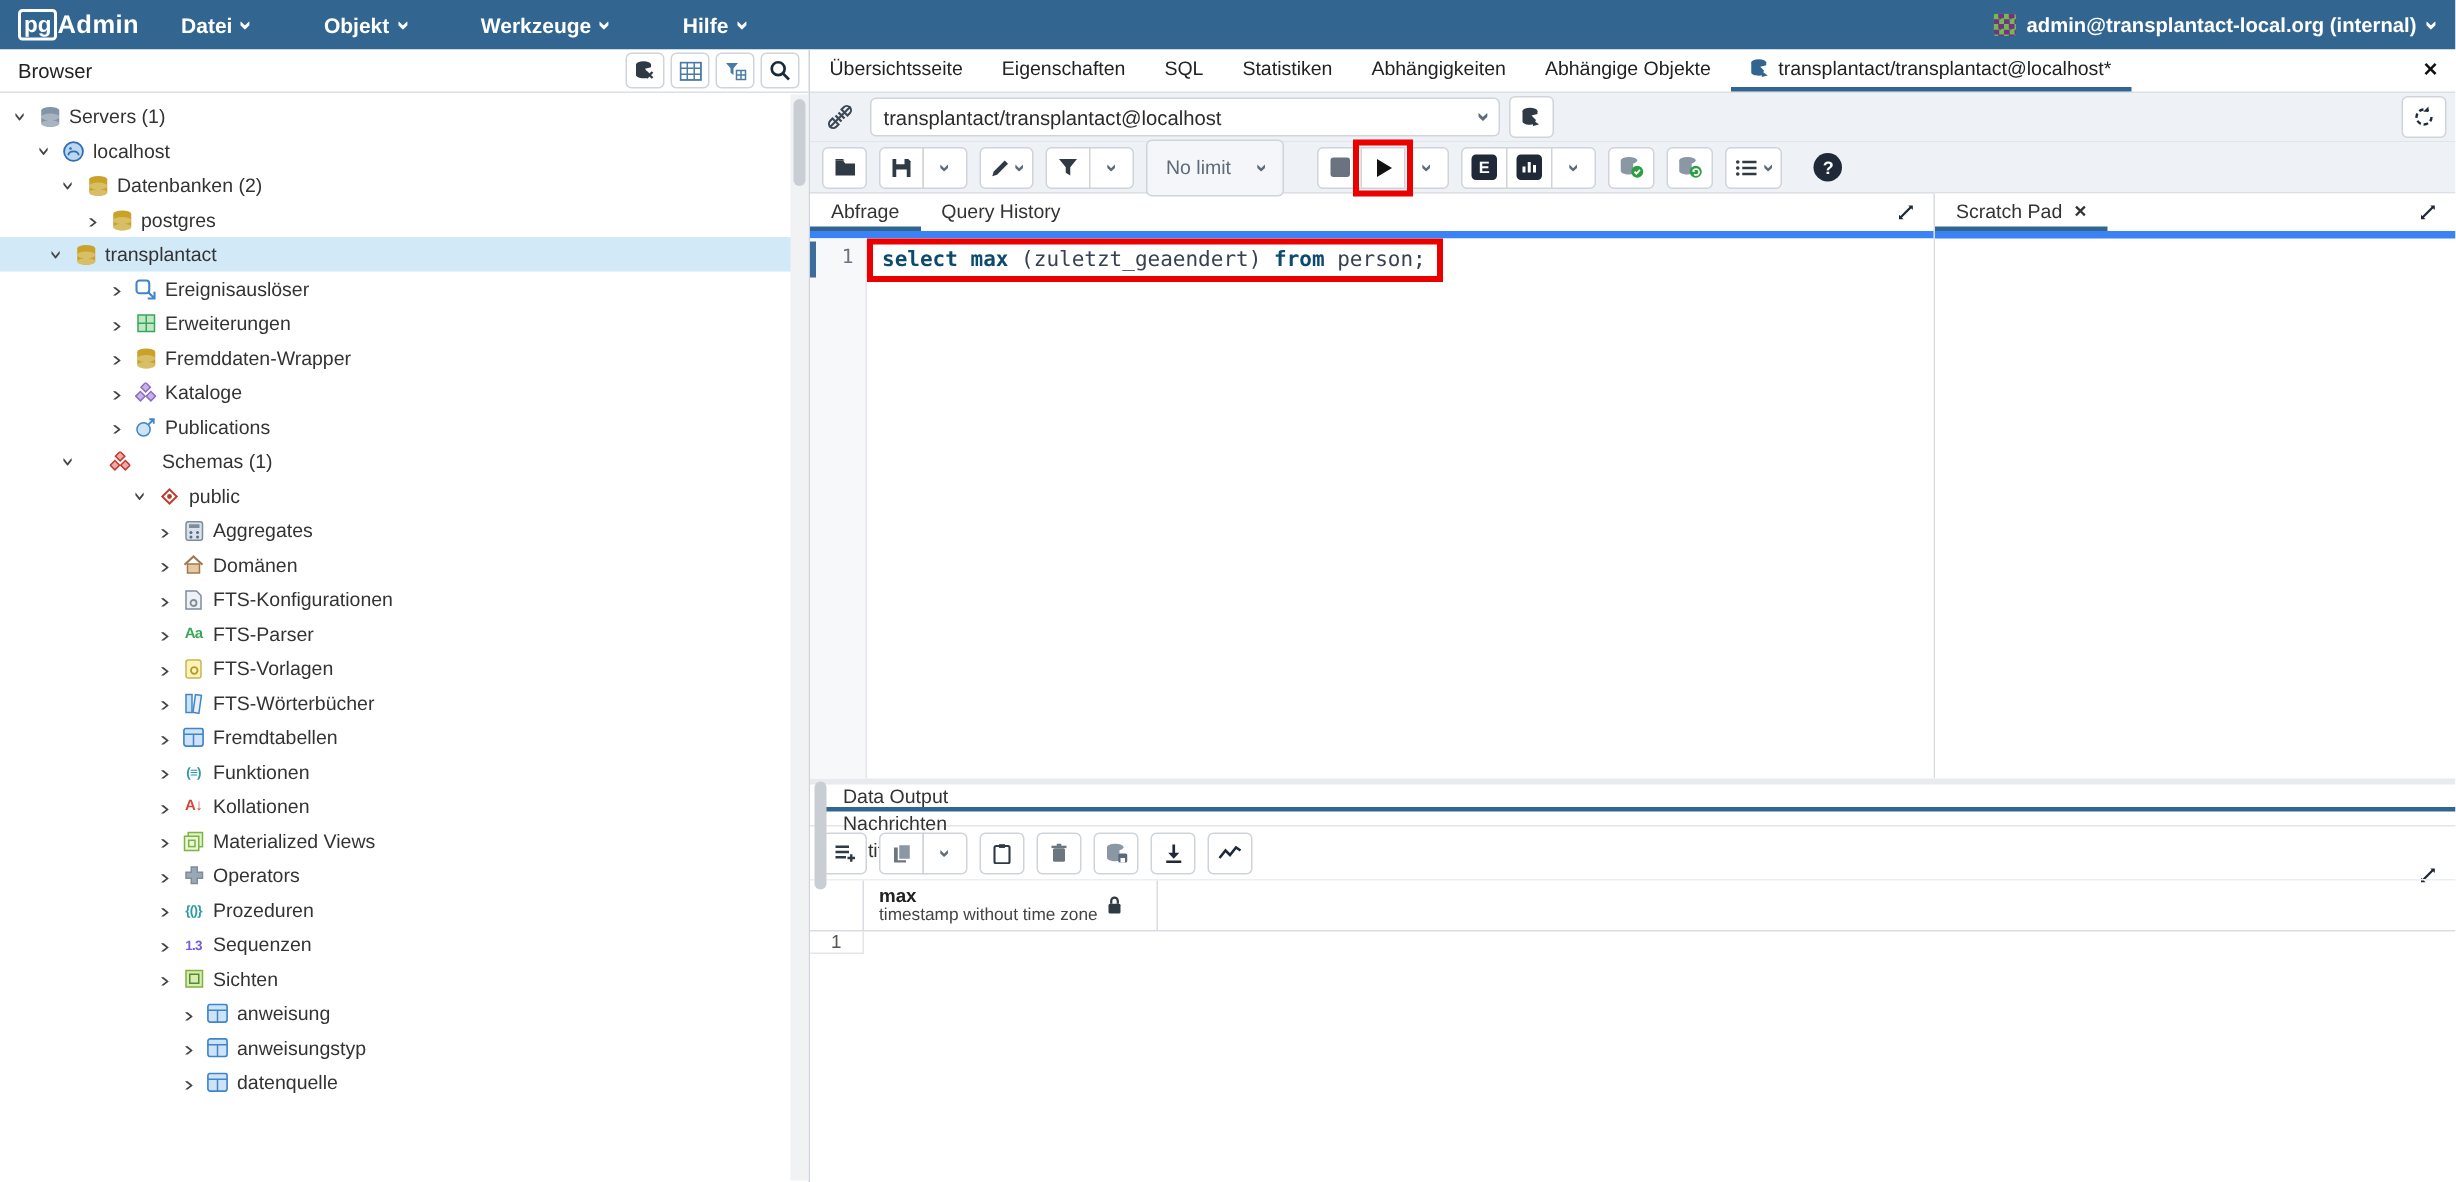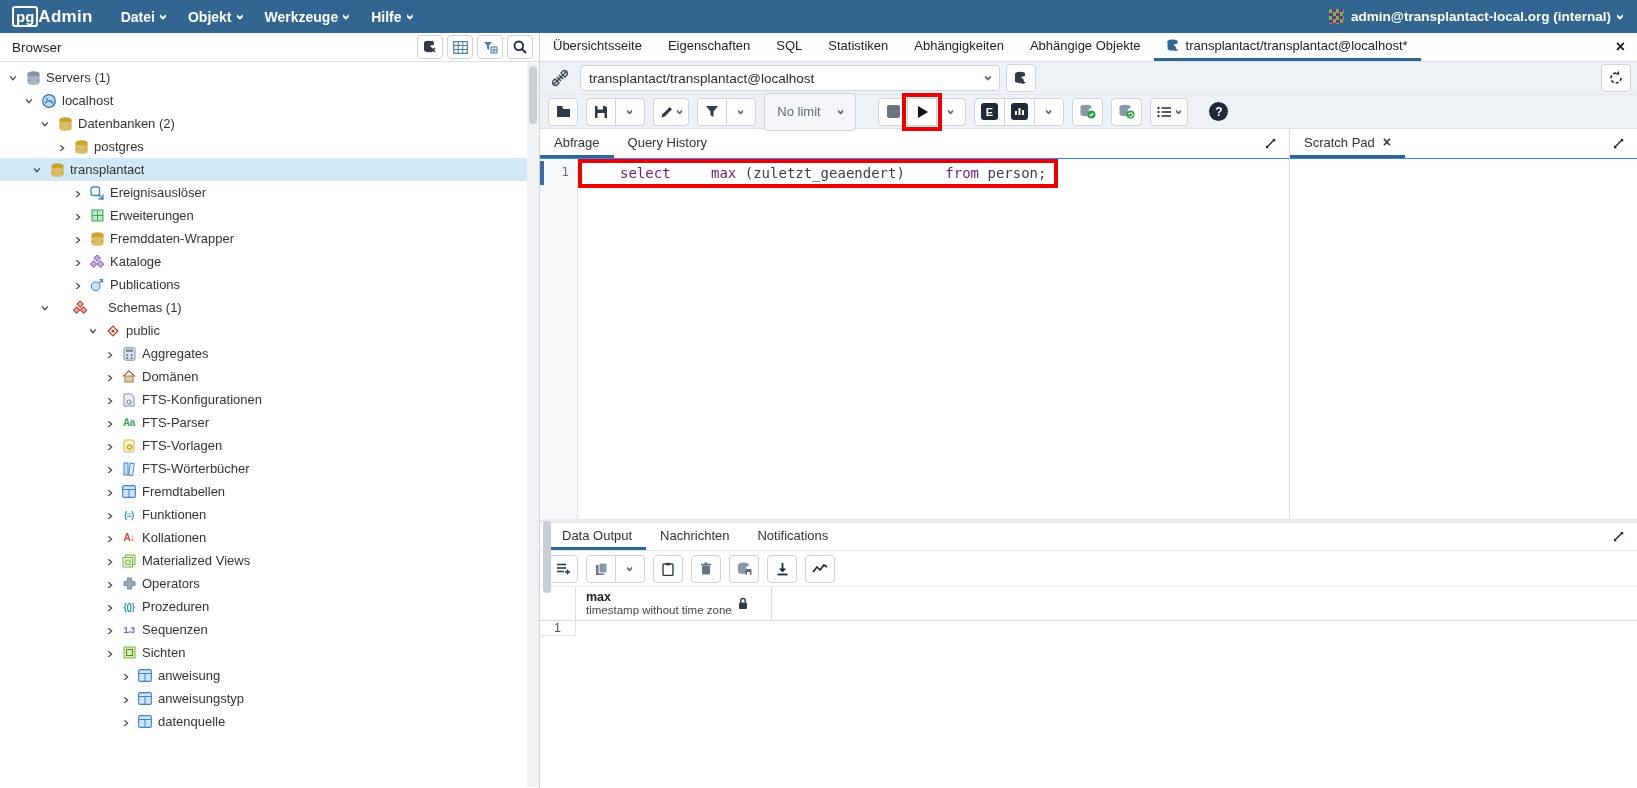--- a/index.html
+++ b/index.html
@@ -4,21 +4,21 @@
 <style>
   * { box-sizing: border-box; margin: 0; padding: 0; }
   html,body { width:1637px; height:788px; overflow:hidden; }
   body { font-family:"Liberation Sans", sans-serif; font-size:13px; color:#333; background:#fff; }
 
   
   .topbar { height:33px; background:#326690; display:flex; align-items:center; color:#fff; }
   .logo { display:flex; align-items:center; margin:0 28px 0 12px; }
   .logo-pg { border:2px solid #fff; border-radius:3px; padding:0 2px; font-weight:bold; font-size:15px; line-height:17px; }
   .logo-admin { font-weight:bold; font-size:17px; letter-spacing:.3px; }
-  .menu { display:flex; gap:22px; }
+  .menu { display:flex; gap:50px; }
   .menu-item { display:flex; align-items:center; gap:6px; font-size:14px; font-weight:600; cursor:pointer; }
   .topbar-spacer { flex:1; }
   .user { display:flex; align-items:center; gap:7px; margin-right:14px; font-size:13.5px; font-weight:600; }
   .avatar { width:15px; height:15px; border-radius:2px;
             background:repeating-conic-gradient(#7b2d8b 0% 25%, #6abf4b 0% 50%);
             background-size:7px 7px; }
   .chev { display:inline-block; font-size:15px; line-height:10px; font-weight:bold; transform:scaleX(1.4); }
   .chev.down { transform:rotate(90deg) scaleX(1.4); }
   .chev.small { font-size:13px; color:#5f6b7a; }
 
@@ -67,37 +67,37 @@
   .grp .tbtn + .tbtn { margin-left:-1px; }
   .limit-btn { background:#f4f6f9; color:#5f6b7a; font-size:13px; gap:18px; padding:18px 12px; border-radius:4px; }
   .badge { width:17px; height:17px; background:#1f2937; color:#fff; border-radius:3px; font-size:11px; font-weight:bold; display:flex; align-items:center; justify-content:center; }
   .badge-circle { width:19px; height:19px; background:#1f2937; color:#fff; border-radius:50%; font-size:12px; font-weight:bold; display:flex; align-items:center; justify-content:center; }
   .stop-sq { width:13px; height:13px; background:#6b7280; border-radius:2px; }
   .hl-exec { outline:4px solid #eb0000; outline-offset:1px; position:relative; z-index:5; }
 
   
   .workspace { display:flex; height:390px; }
   .editor-pane { flex:1; display:flex; flex-direction:column; border-right:1px solid #d8dbe0; }
-  .pane-tabs { height:30px; display:flex; align-items:stretch; border-bottom:1px solid #3b82f6; }
+  .pane-tabs { height:30px; display:flex; align-items:stretch; border-bottom:5px solid #3b82f6; }
   .ptab { display:flex; align-items:center; gap:8px; padding:0 14px; font-size:13px; color:#333; border-bottom:3px solid transparent; cursor:pointer; }
   .ptab.active { border-bottom-color:#326690; }
   .pane-tabs .expand { margin-left:auto; display:flex; align-items:center; padding:0 12px; cursor:pointer; }
   .editor { flex:1; display:flex; background:#fff; }
   .gutter { width:38px; background:#f7f8fa; border-right:1px solid #e3e6ea; position:relative; }
   .gutter-num { display:block; text-align:right; padding:5px 8px 0 0; font-family:"DejaVu Sans Mono", monospace; font-size:13px; color:#6b7280; }
   .gutter-mark { position:absolute; left:0; top:2px; width:4px; height:24px; background:#3d6d9e; }
   .code-area { flex:1; padding:0; }
   .sql-box { display:inline-block; border:4px solid #eb0000; padding:2px 8px 3px 6px; margin:0; font-family:"DejaVu Sans Mono", monospace; font-size:14px; color:#374151; white-space:pre; }
-  .kw { color:#701a75; font-weight:normal;margin-left:32px; }
+  .kw { color:#0c4a6e; font-weight:bold; }
   .scratch-pane { width:347px; display:flex; flex-direction:column; background:#fff; }
   .scratch-body { flex:1; }
 
   
   .bottom { height:269px; border-top:4px solid #e8eaee; display:flex; flex-direction:column; background:#fff; }
-  .out-tabs { height:28px; display:flex; align-items:stretch; border-bottom:1px solid #e2e5ea; padding-left:8px; }
+  .out-tabs { height:28px; display:flex; align-items:stretch; border-bottom:1px solid #e2e5ea; padding-left:8px;flex-direction:column; }
   .out-tabs .expand { margin-left:auto; display:flex; align-items:center; padding:0 12px; cursor:pointer; }
   .out-toolbar { height:36px; display:flex; align-items:center; padding:0 8px; gap:0; border-bottom:1px solid #eceef1; }
   .grid { font-size:13px; }
   .grid-header { display:flex; border-bottom:1px solid #d9dce1; }
   .gh-num { width:36px; border-right:1px solid #d9dce1; }
   .gh-col { width:196px; border-right:1px solid #d9dce1; padding:3px 6px 3px 10px; display:flex; align-items:center; gap:6px; }
   .gh-name { font-weight:bold; font-size:12.5px; color:#222; line-height:14px; }
   .gh-type { font-size:11.5px; color:#444; line-height:13px; }
   .grid-row { display:flex; align-items:stretch; }
   .gr-num { width:36px; display:flex; align-items:center; justify-content:center; color:#555; border-right:1px solid #e4e6ea; border-bottom:1px solid #e4e6ea; font-size:12.5px; }

